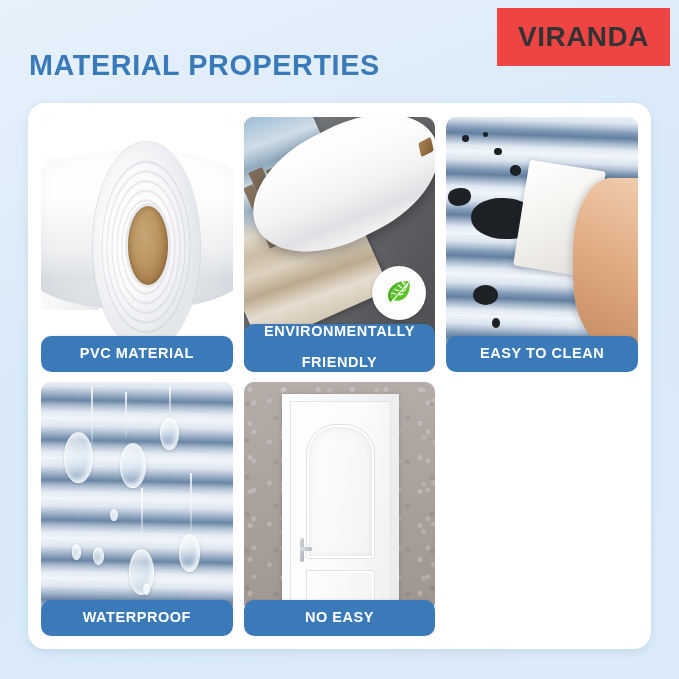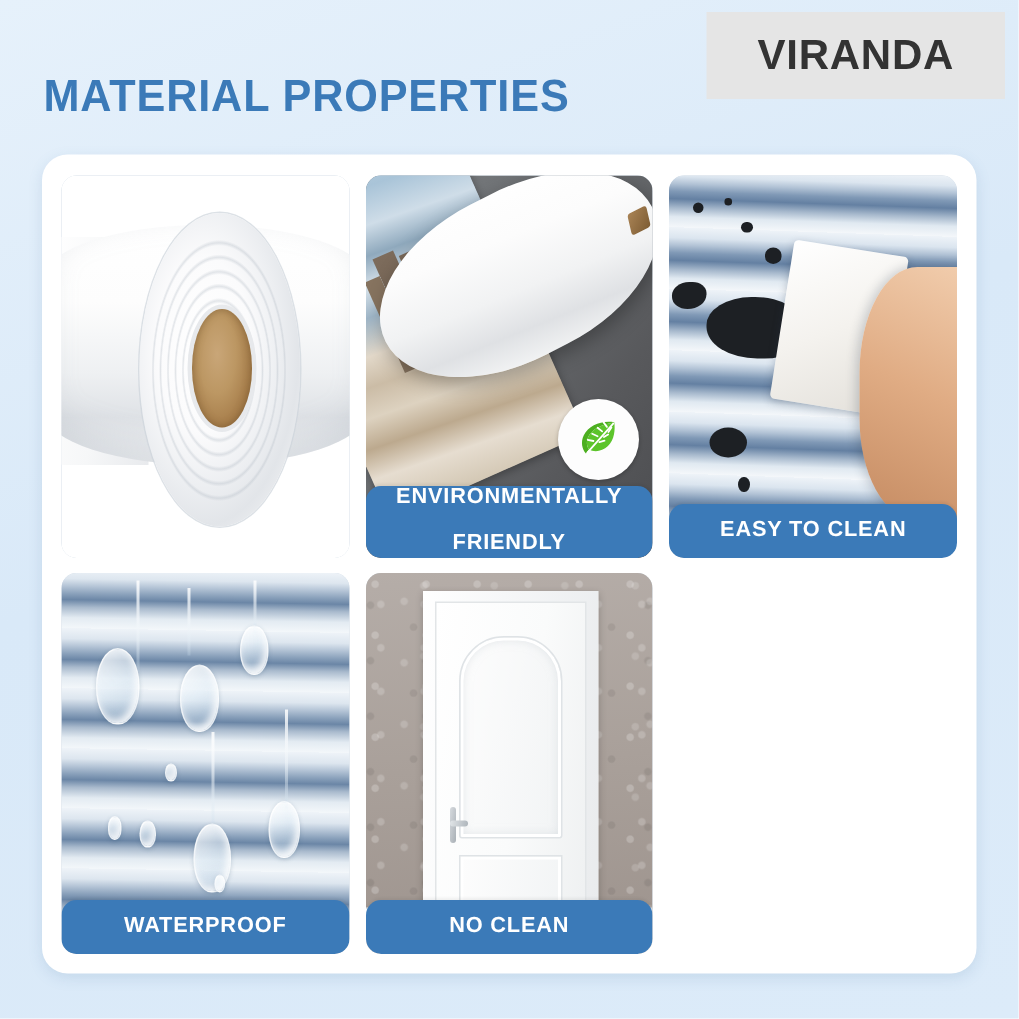--- a/index.html
+++ b/index.html
@@ -14,23 +14,23 @@
     font-family: "Liberation Sans", sans-serif;
     background: linear-gradient(160deg, #e6f1fb 0%, #d9e9f8 45%, #dcebf9 100%);
     position: relative;
   }
 
   
   .brand-box {
     position: absolute;
     top: 8px;
     right: 9px;
-    width: 199px;
+    width: 173px;
     height: 58px;
-    background: #e5e5e5;
+    background: #ef4444;
     display: flex;
     align-items: center;
     justify-content: center;
   }
   .brand-text {
     font-family: "Liberation Sans", sans-serif;
     font-size: 28px;
     font-weight: bold;
     letter-spacing: 0.5px;
     color: #333333;
@@ -445,20 +445,23 @@
   <div class="grid">
 
     <div class="tile">
       <div class="tile-photo">
         <div class="pvc-bg"></div>
         <div class="pvc-sheetL"></div>
         <div class="pvc-roll"></div>
         <div class="pvc-end"></div>
         <div class="pvc-rings"></div>
         <div class="pvc-core"></div>
+      </div>
+      <div class="banner">
+        <span>PVC MATERIAL</span>
       </div>
     </div>
 
     <div class="tile">
       <div class="tile-photo">
         <div class="env-bg"></div>
         <div class="env-photo"></div>
         <div class="env-roll"></div>
         <div class="env-roll-tip"></div>
         <div class="leaf-badge">
@@ -534,18 +537,18 @@
         <div class="baseboard"></div>
         <div class="door-frame">
           <div class="door-leaf">
             <div class="door-panel-top"></div>
             <div class="door-panel-bottom"></div>
             <div class="door-handle"></div>
           </div>
         </div>
       </div>
       <div class="banner">
-        <span>NO CLEAN</span>
+        <span>NO EASY</span>
       </div>
     </div>
 
   </div>
 </div>
 
 </body></html>

